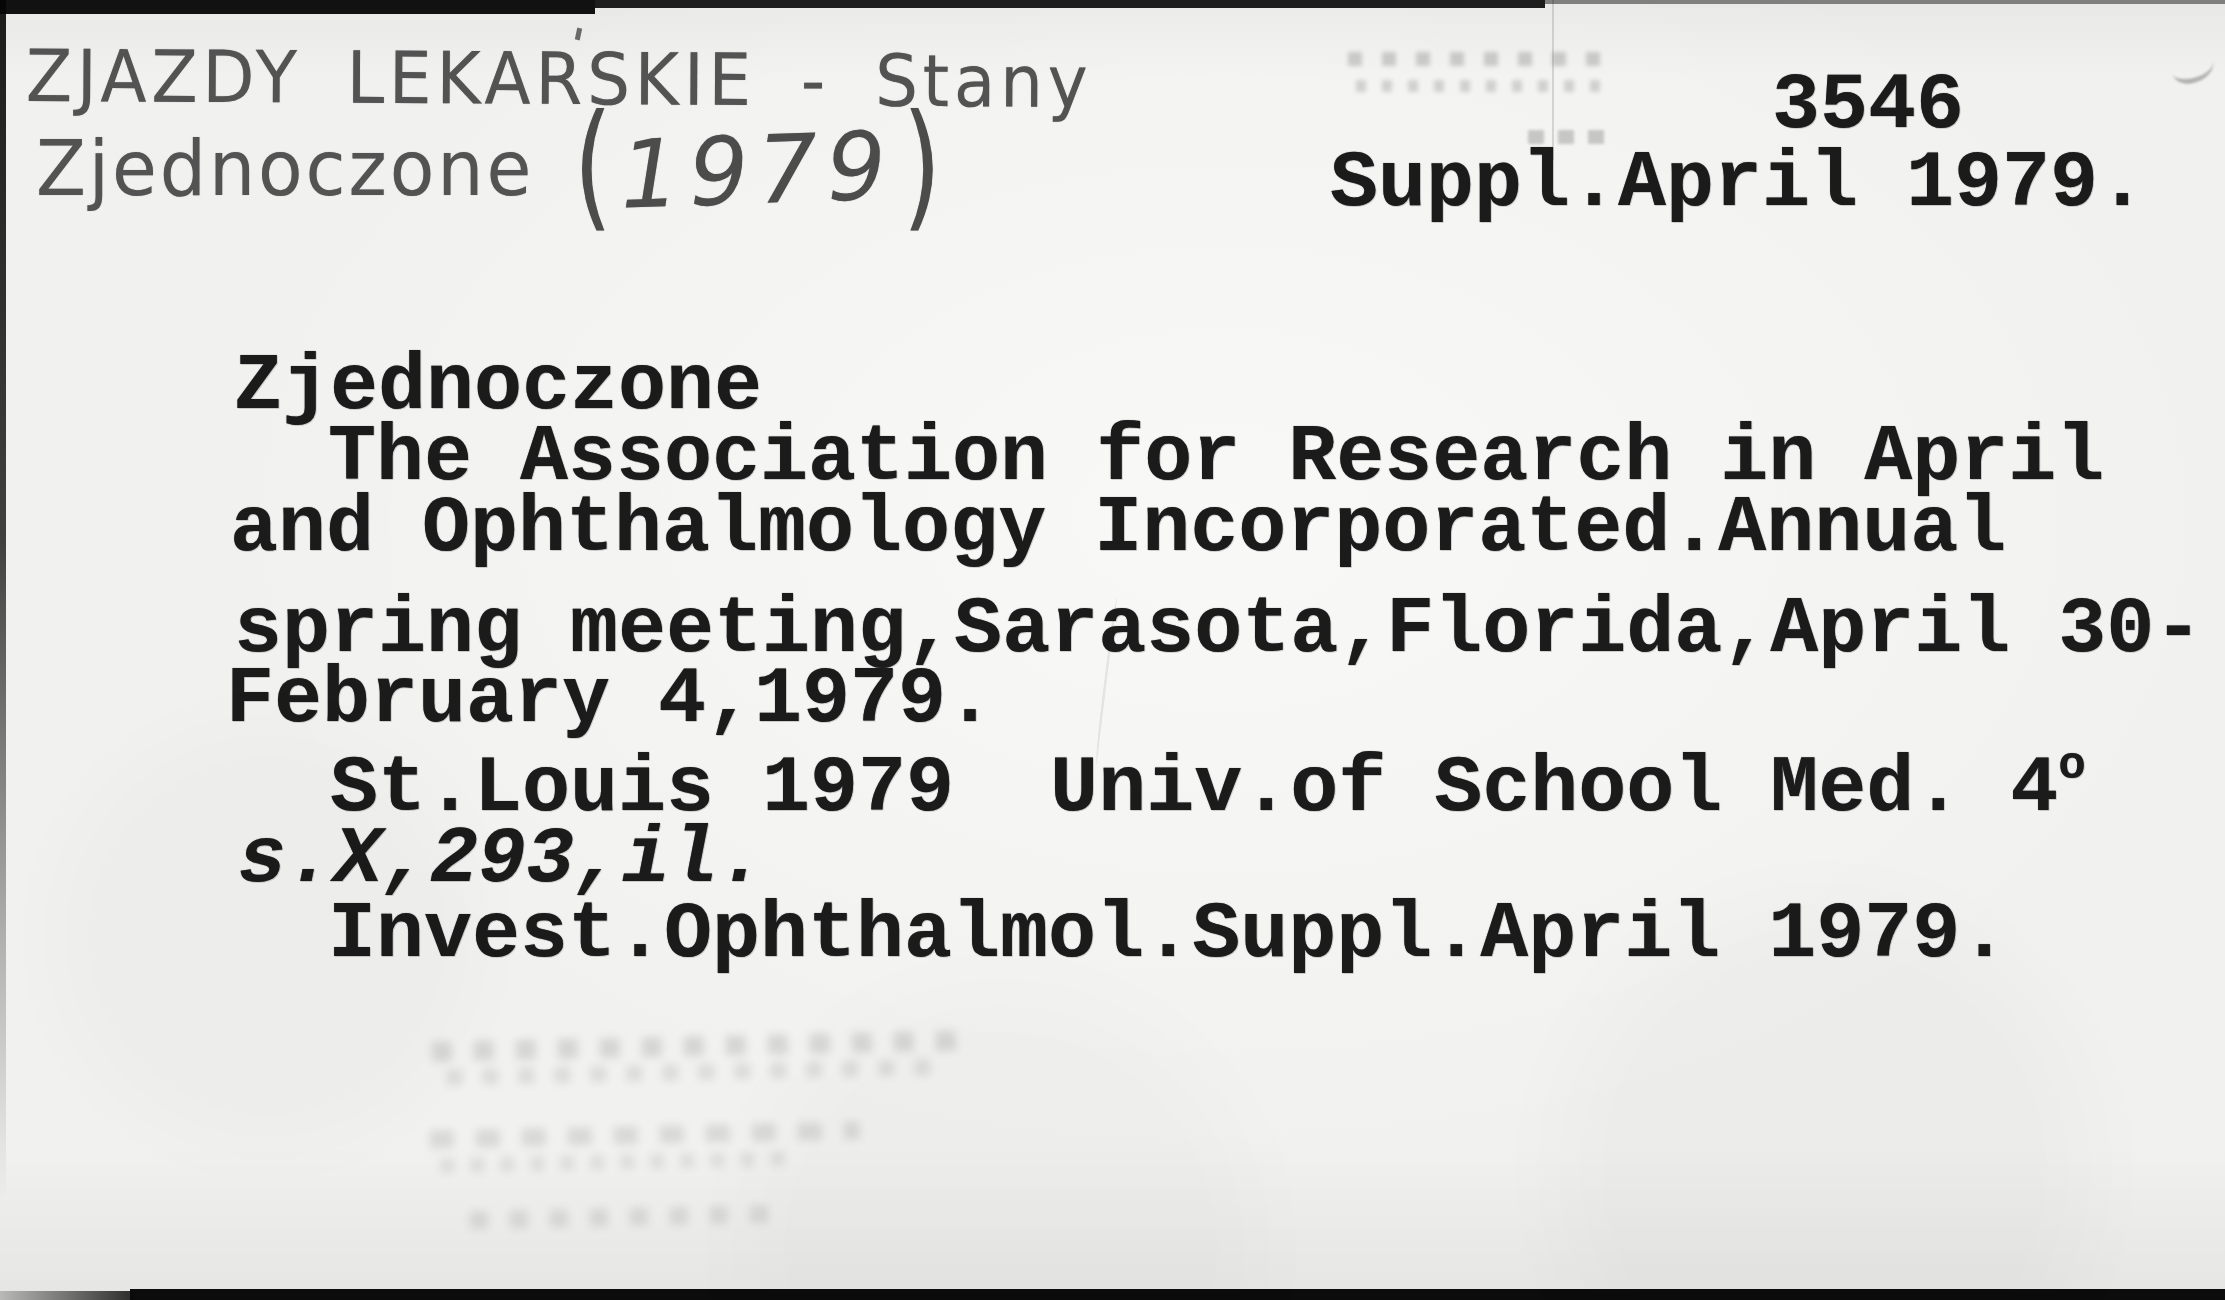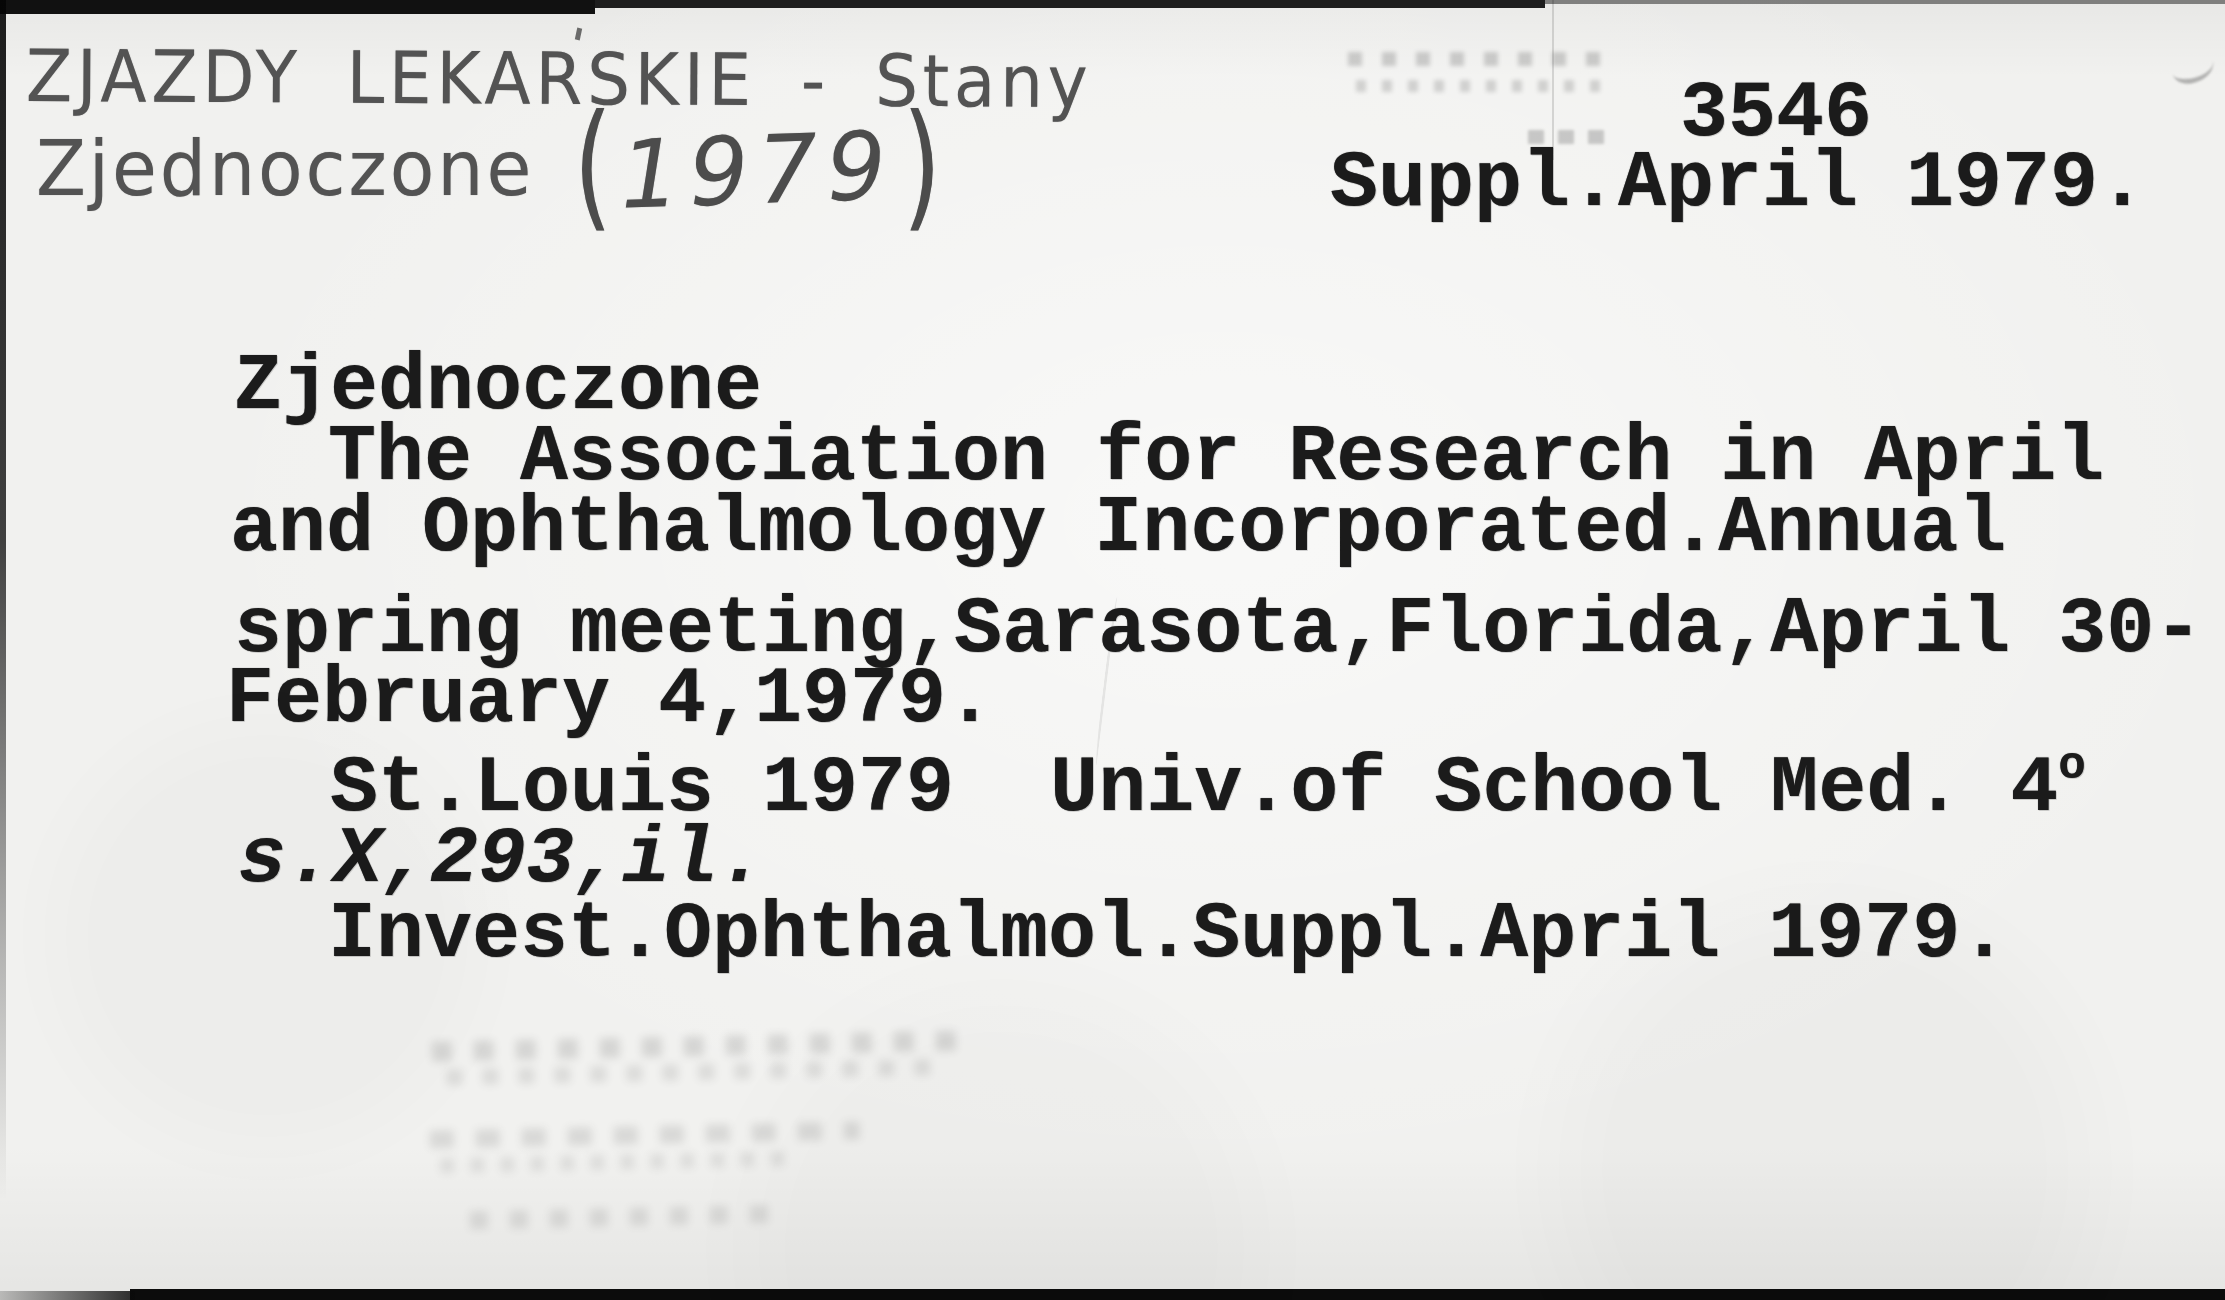--- a/index.html
+++ b/index.html
@@ -36,21 +36,21 @@
   .hw-year{left:566px;top:96px;display:flex;align-items:flex-start;}
   .hw-year .paren{font-size:138px;line-height:1;font-weight:400;transform:scaleX(.72);color:#4c4c4c;}
   .hw-year .digits{font-size:94px;line-height:1;margin-top:28px;letter-spacing:9px;font-style:italic;transform:rotate(-2deg);color:#4c4c4c;}
 
   
   .typed{
     position:absolute;color:#1b1b1b;font-weight:bold;font-size:80px;line-height:1;
     white-space:pre;text-shadow:0 0 1px rgba(20,20,20,.65), 1px 1px 0 rgba(20,20,20,.12);
   }
   .typed sup{font-size:46px;vertical-align:32px;letter-spacing:0;}
-  .ref-number{left:1680px;top:66px;margin-top:8px;}
+  .ref-number{left:1772px;top:66px;}
   .ref-supplement{left:1330px;top:144px;}
   .bl-0{left:234px;top:347px;}
   .bl-1{left:328px;top:418px;}
   .bl-2{left:230px;top:489px;}
   .bl-3{left:234px;top:590px;}
   .bl-4{left:226px;top:660px;}
   .bl-5{left:330px;top:743px;}
   .bl-6{left:238px;top:820px;font-style:italic;}
   .bl-7{left:328px;top:895px;}
 

